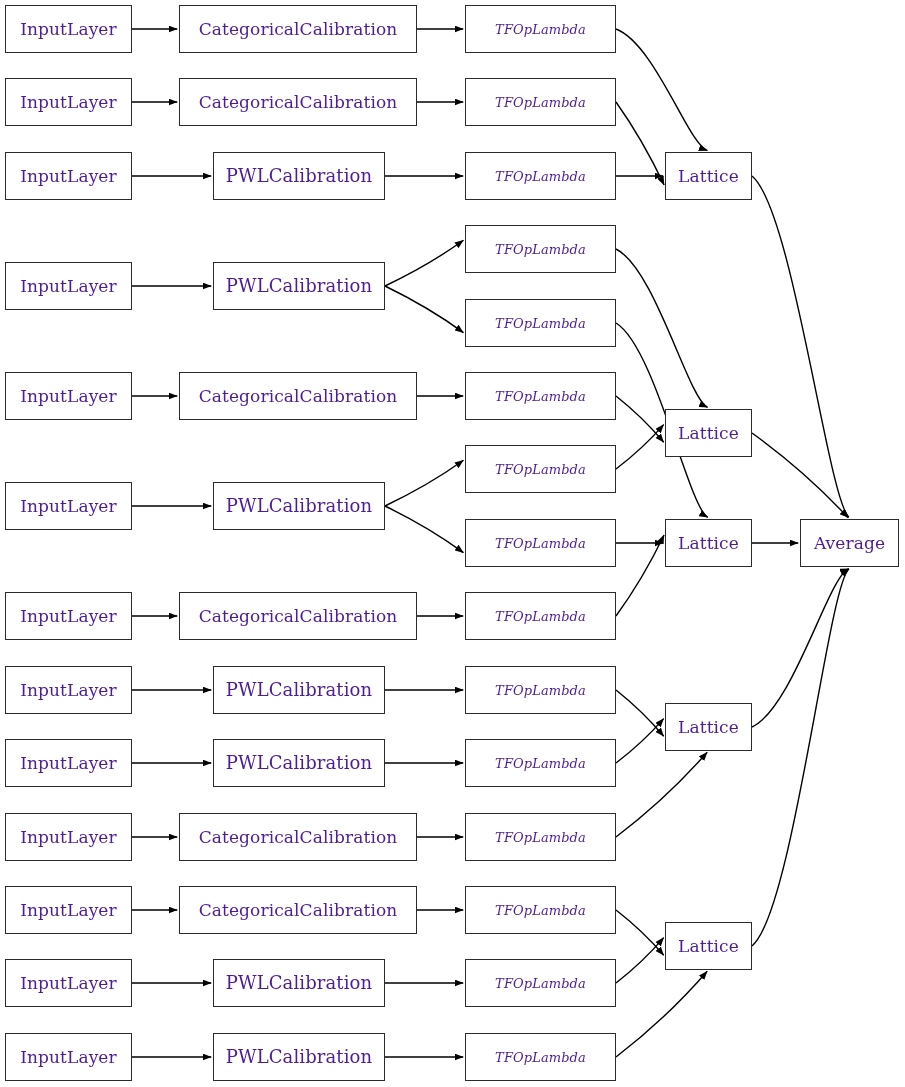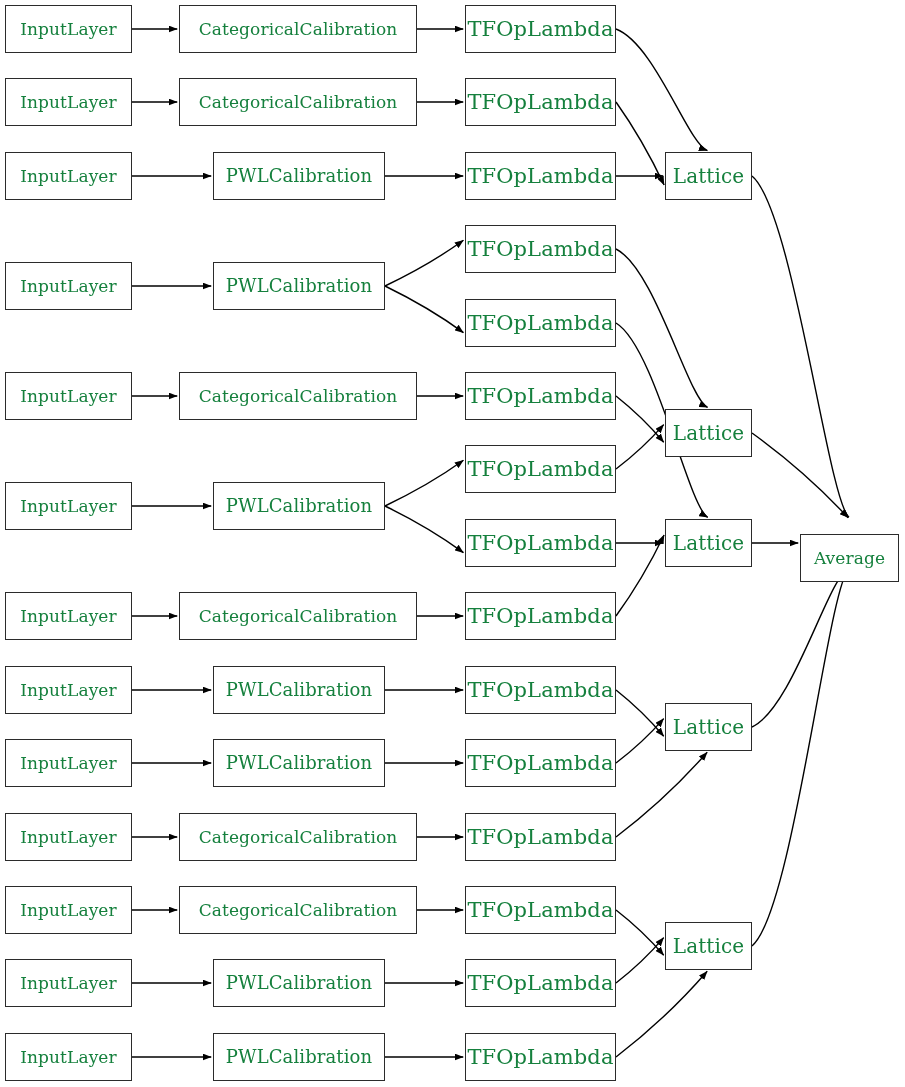--- a/index.html
+++ b/index.html
@@ -1,27 +1,27 @@
 <!DOCTYPE html>
 <html><head>
 <meta charset="utf-8">
 <style>
   html,body{margin:0;padding:0;background:#ffffff;}
   body{font-family:"DejaVu Serif","Liberation Serif",serif;}
   #graph-root{position:relative;width:905px;height:1087px;background:#ffffff;overflow:hidden;}
   #edge-layer{position:absolute;left:0;top:0;width:905px;height:1087px;pointer-events:none;}
   .node{position:absolute;box-sizing:border-box;border:1px solid #2b2b2b;background:#ffffff;
         display:flex;align-items:center;justify-content:center;
-        font-family:"DejaVu Serif","Liberation Serif",serif;color:#15803d;white-space:nowrap;}
+        font-family:"DejaVu Serif","Liberation Serif",serif;color:#4c1d95;white-space:nowrap;}
   .node-label{font-size:17px;line-height:1;letter-spacing:.1px;}
   .n-input .node-label{font-size:17px;}
   .n-cat .node-label{font-size:17px;}
   .n-pwl .node-label{font-size:18px;}
-  .n-tfop .node-label{font-size:21px;}
-  .n-lattice .node-label{font-size:20px;}
+  .n-tfop .node-label{font-size:13px;font-style:italic;}
+  .n-lattice .node-label{font-size:17px;}
   .n-average .node-label{font-size:17px;}
 </style>
 </head>
 <body>
 
 <div id="graph-root">
 
   <svg id="edge-layer" viewBox="0 0 905 1087" width="905" height="1087" xmlns="http://www.w3.org/2000/svg">
     <defs>
       <marker id="arrowhead" markerWidth="9" markerHeight="7" refX="8.6" refY="3.5" orient="auto" markerUnits="userSpaceOnUse">
@@ -212,18 +212,18 @@
       </div>
       <div class="node n-lattice" style="left: 665px; top: 519px; width: 87px; height: 48px;">
         <span class="node-label">Lattice</span>
       </div>
       <div class="node n-lattice" style="left: 665px; top: 703px; width: 87px; height: 48px;">
         <span class="node-label">Lattice</span>
       </div>
       <div class="node n-lattice" style="left: 665px; top: 922px; width: 87px; height: 48px;">
         <span class="node-label">Lattice</span>
       </div>
-      <div class="node n-average" style="left: 800px; top: 534px; width: 99px; height: 48px;">
+      <div class="node n-average" style="left: 800px; top: 519px; width: 99px; height: 48px;">
         <span class="node-label">Average</span>
       </div>
     </div>
 
 </div>
 
 </body></html>

